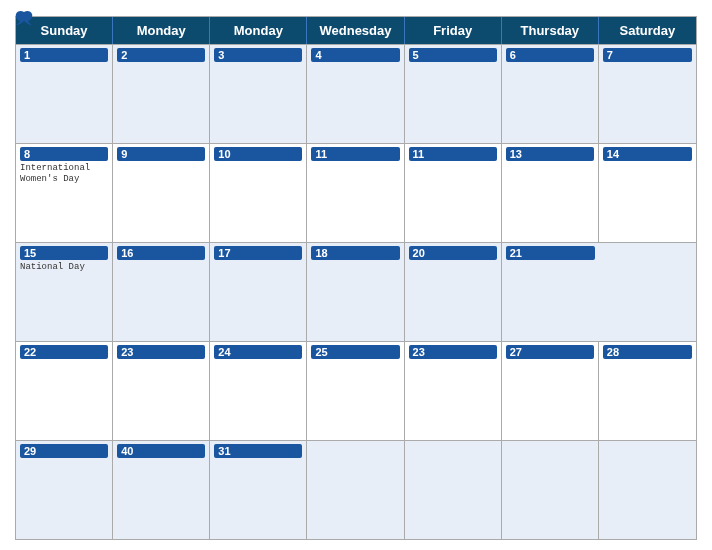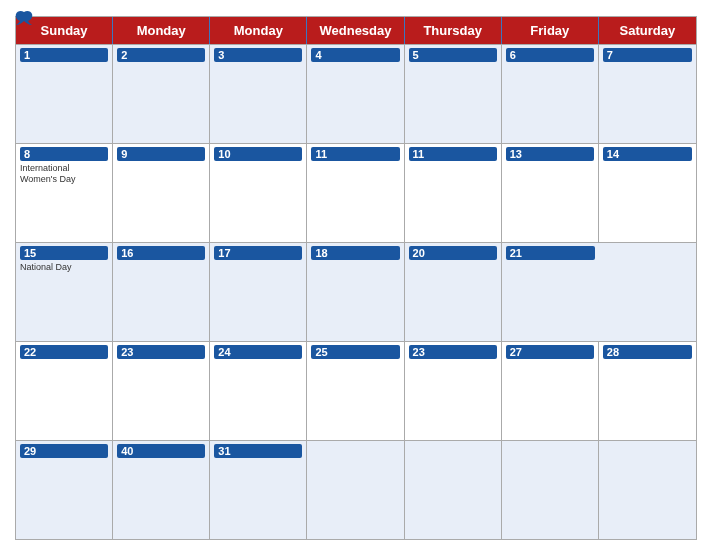--- a/index.html
+++ b/index.html
@@ -64,21 +64,21 @@
     }
     .calendar {
       flex: 1;
       display: flex;
       flex-direction: column;
       border: 1px solid #aaa;
     }
     .cal-header-row {
       display: grid;
       grid-template-columns: repeat(7, 1fr);
-      background-color: #b91c1c;
+      background-color: #0c4a6e;
     }
     .cal-header-cell {
       color: #fff;
       text-align: center;
       padding: 6px 2px;
       font-size: 13px;
       font-weight: bold;
       border-right: 1px solid #3a76c0;
     }
     .cal-header-cell:last-child {
@@ -116,20 +116,21 @@
       display: inline-block;
       padding: 1px 4px;
       border-radius: 2px;
       font-size: 11px;
     }
     .event-text {
       font-size: 9px;
       color: #333;
       margin-top: 2px;
       line-height: 1.2;
+      font-family: Liberation Mono, monospace;
     }
     
     .row-even {
       background-color: #e8eef8;
     }
     .row-odd {
       background-color: #fff;
     }
   </style>
 </head>
@@ -149,22 +150,22 @@
     <h1 class="title"></h1>
     <div class="country"></div>
   </div>
 
   <div class="calendar">
     <div class="cal-header-row">
     <div class="cal-header-cell">Sunday</div>
         <div class="cal-header-cell">Monday</div>
         <div class="cal-header-cell">Monday</div>
         <div class="cal-header-cell">Wednesday</div>
+        <div class="cal-header-cell">Friday</div>
         <div class="cal-header-cell">Thursday</div>
-        <div class="cal-header-cell">Friday</div>
         <div class="cal-header-cell">Saturday</div>
       </div>
     <div class="cal-body">
     <div class="cal-week row-even">
           <div class="cal-cell">
             <span class="date-number blue-bg">1</span>
           </div>
           <div class="cal-cell">
             <span class="date-number blue-bg">2</span>
           </div>

